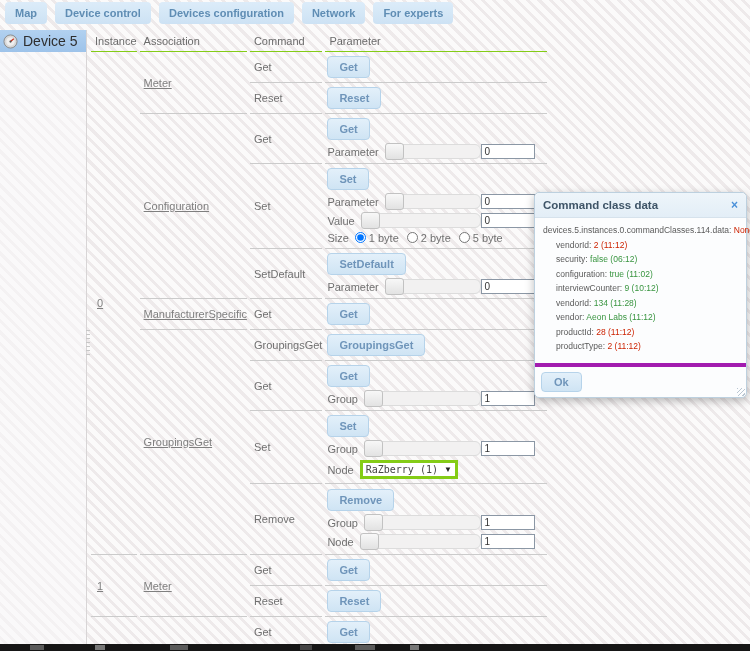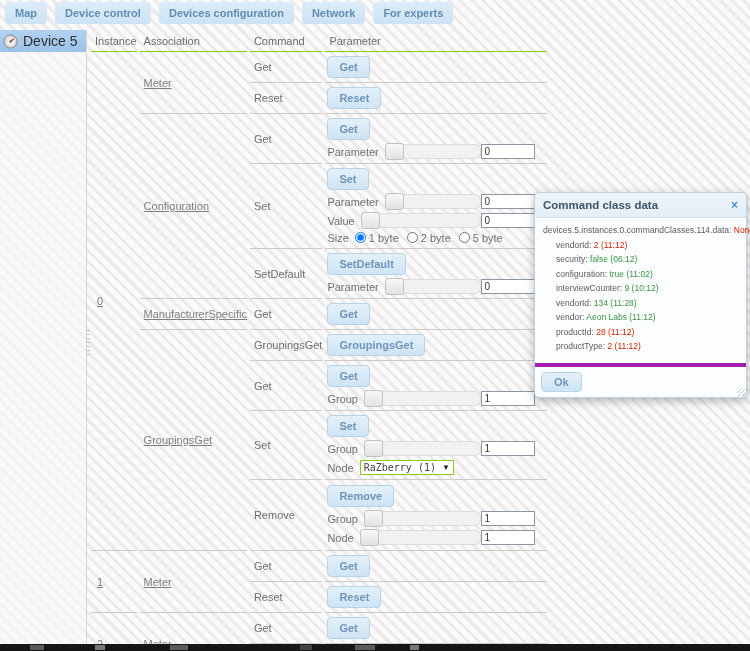--- a/index.html
+++ b/index.html
@@ -47,21 +47,21 @@
   .field{display:flex;align-items:center;}
   .lbl{margin-right:6px;color:#707070;white-space:nowrap;}
   .slider{position:relative;flex:1;max-width:133px;height:13px;border:1px solid #dcdcdc;border-radius:6px;
     background:#f2f1f1;}
   .handle{position:absolute;left:-1px;top:-2px;width:17px;height:15px;border:1px solid #c2c2c2;border-radius:3px;
     background:linear-gradient(#f8f8f8,#e2e2e2);cursor:pointer;}
   .inp{margin-left:auto;width:48px;height:13px;border:1px solid #8b97a5;font-size:10px;color:#333;
     padding:0 2px;font-family:"Liberation Sans",sans-serif;background:#fff;}
   .radio-lbl{display:inline-flex;margin-right:8px;color:#707070;}
   .radio-lbl input{margin:0 3px 0 0;width:11px;height:11px;}
-  .select{display:inline-flex;align-items:center;gap:6px;border:1px solid #84cc16;background:#fff;
+  .select{display:inline-flex;align-items:center;gap:6px;border:3px solid #84cc16;background:#fff;
     padding:1px 3px;cursor:pointer;}
   .select .mono{font-family:"DejaVu Sans Mono",monospace;font-size:10px;color:#444;}
   .select .arr{font-size:8px;color:#222;}
   
   .popup{position:absolute;left:534px;top:192px;width:211px;background:#fcfdfe;border:1px solid #bcd0df;
     border-radius:5px;box-shadow:0 3px 10px rgba(0,0,0,0.28);}
   .popup-hd{display:flex;align-items:center;background:linear-gradient(#eef5fa,#e3eef7);
     border-bottom:1px solid #d6e2ec;border-radius:5px 5px 0 0;padding:6px 8px;}
   .popup-hd .ttl{font-weight:bold;font-size:11.5px;color:#3e5467;}
   .popup-hd .close{margin-left:auto;color:#4a90d9;font-weight:bold;font-size:12px;cursor:pointer;line-height:1;}

